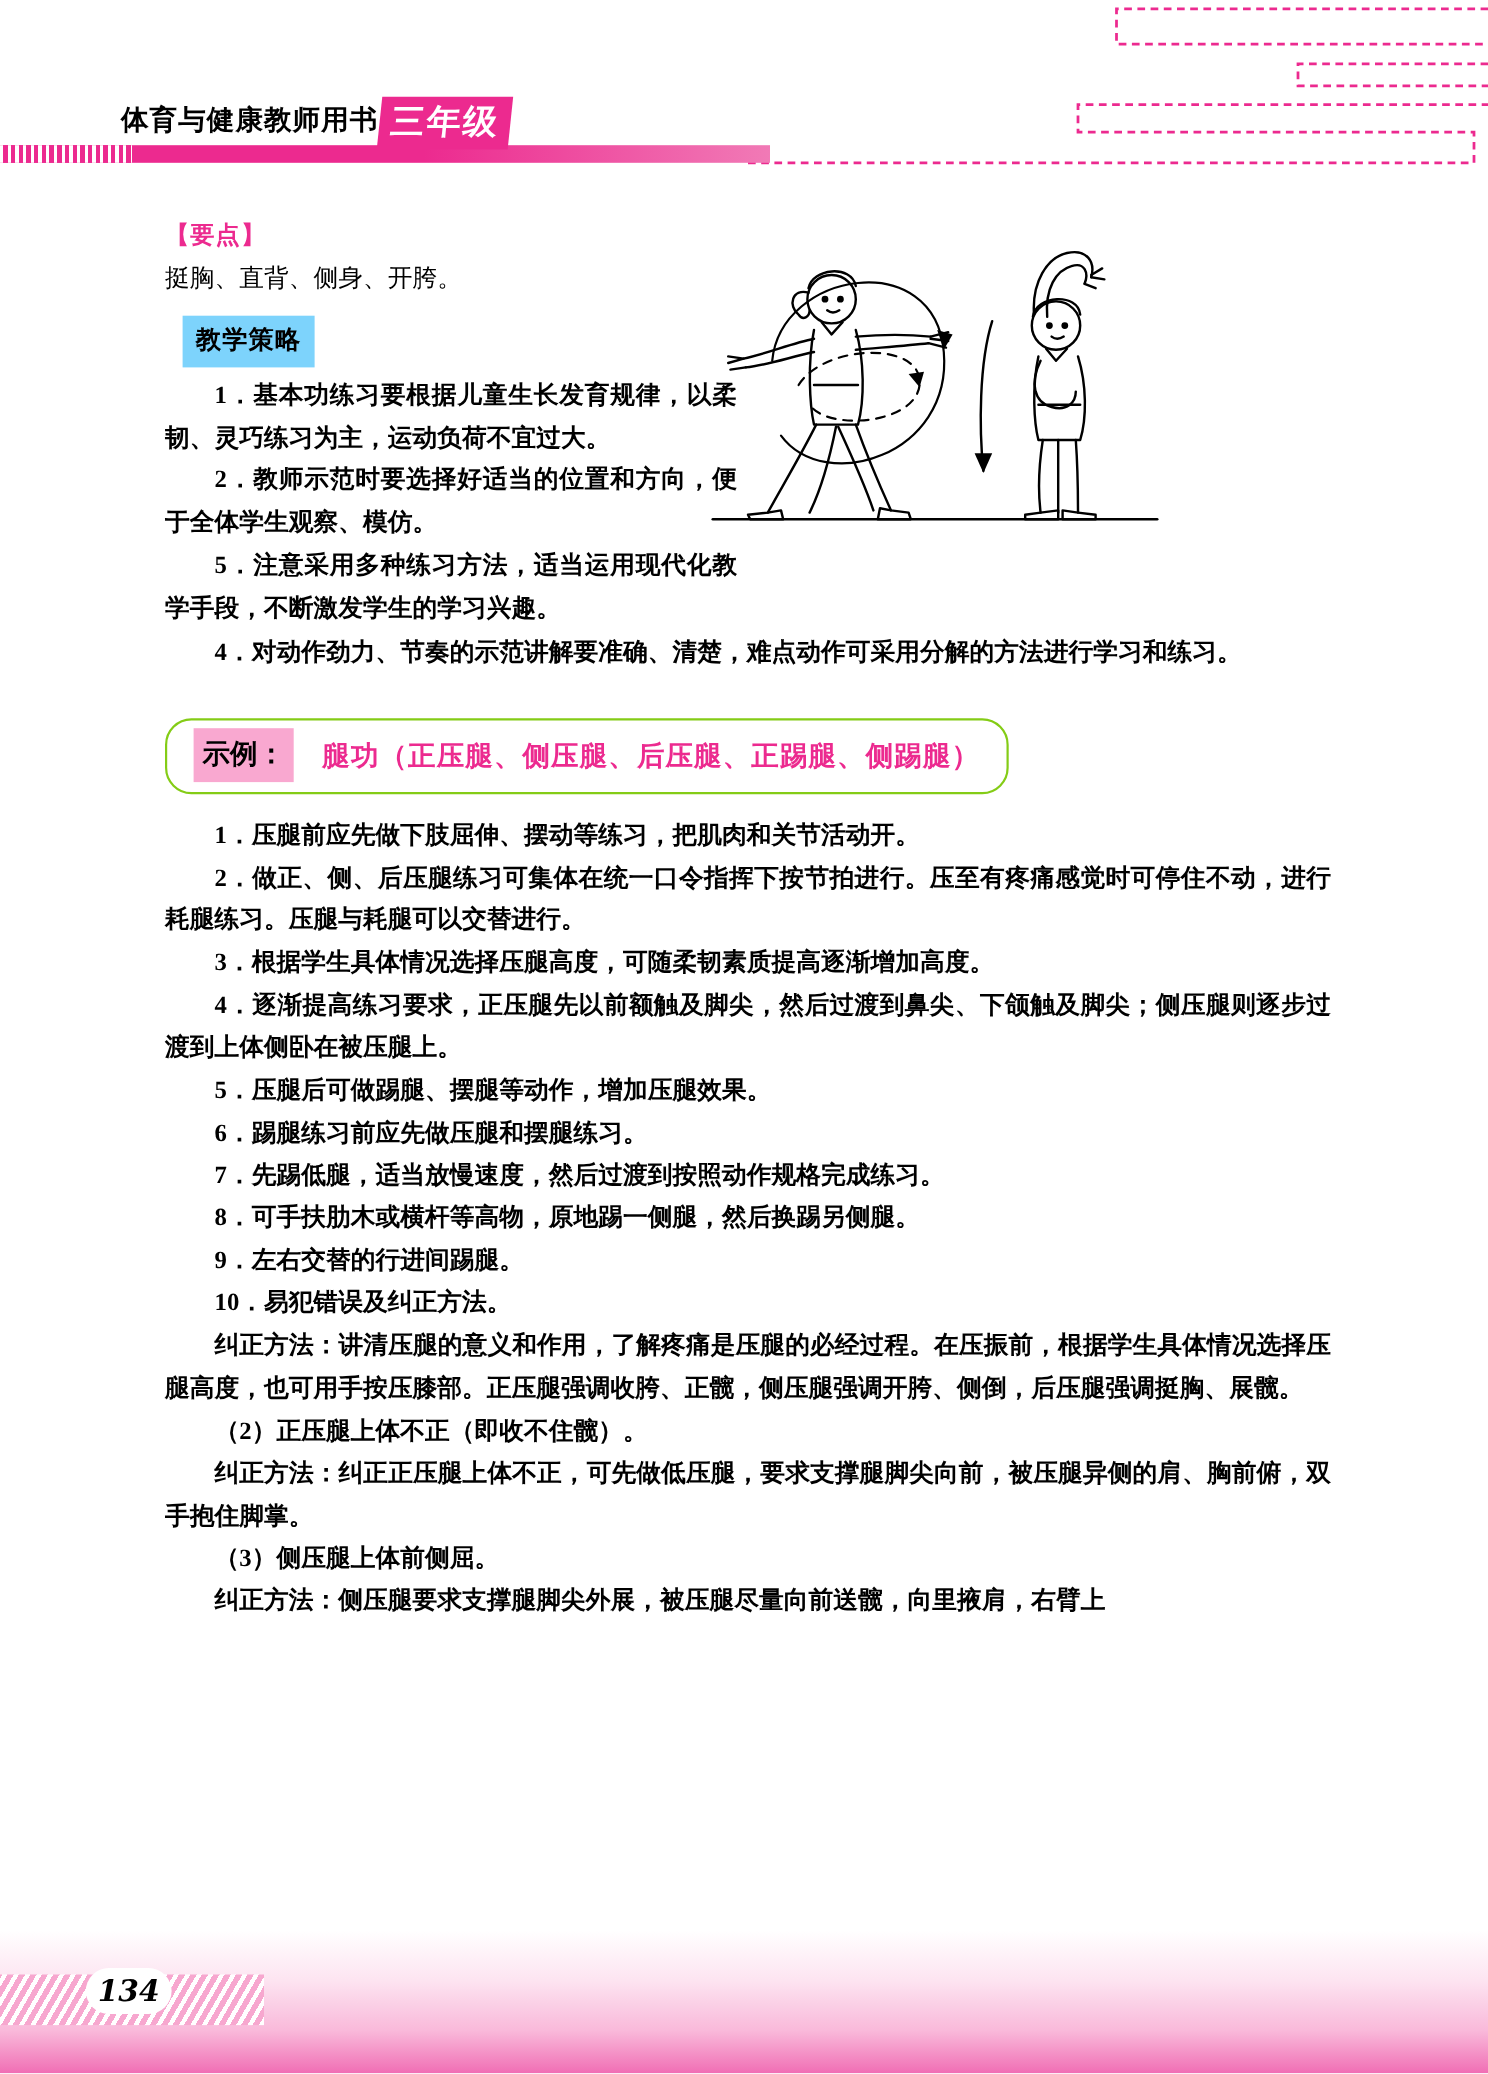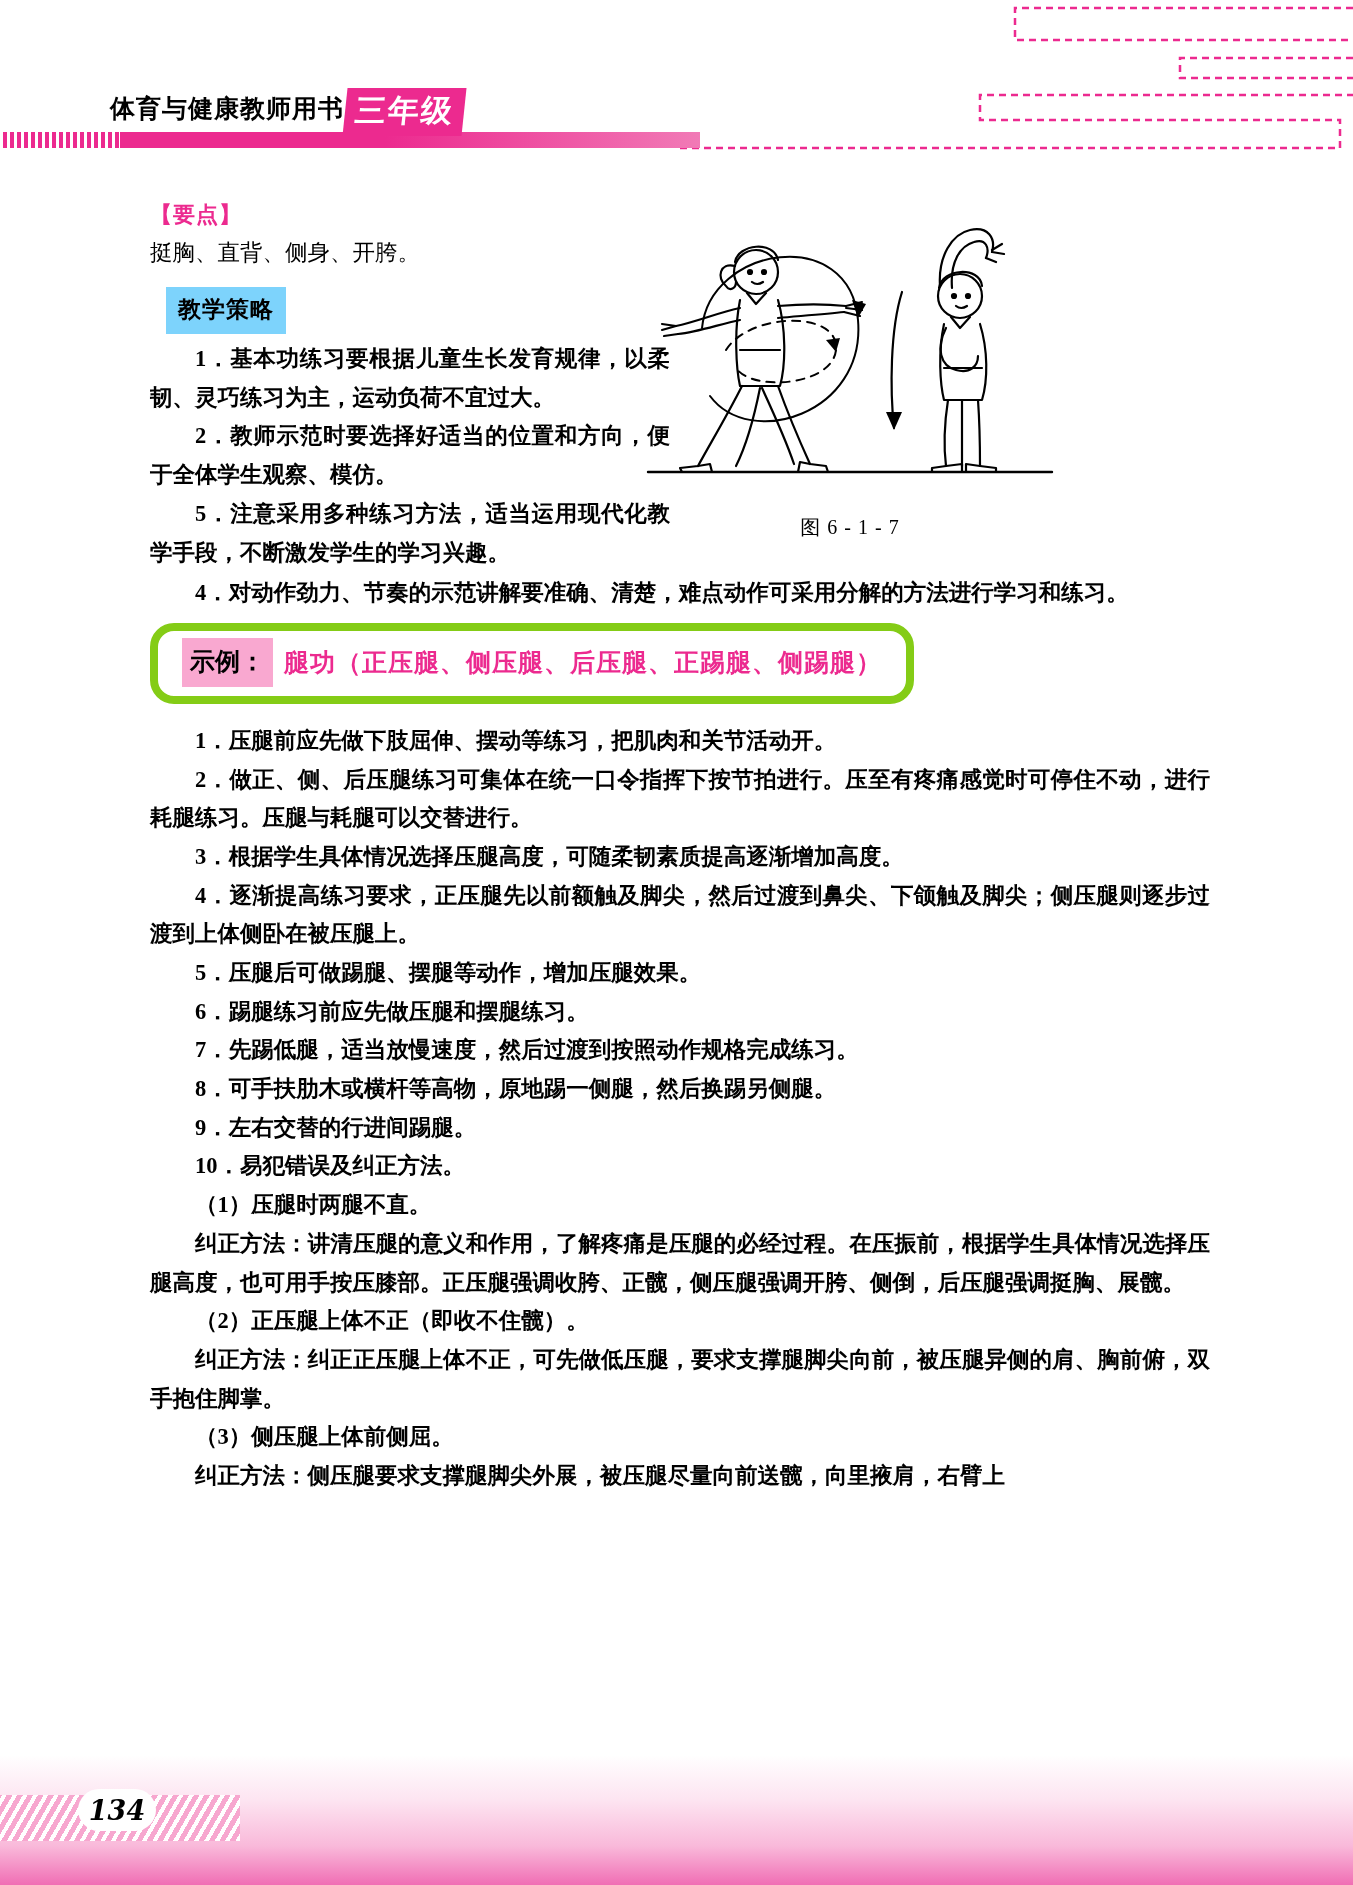--- a/index.html
+++ b/index.html
@@ -119,27 +119,27 @@
   }
   .figure-caption {
     text-align: center;
     font-size: 20px;
     margin-top: 10px;
     letter-spacing: 1px;
   }
 
   
   .example-banner {
-    margin: 10px 0 18px 0;
-    border: 8px solid #84cc16;
+    margin: 40px 0 18px 0;
+    border: 2px solid #84cc16;
     border-radius: 24px;
     padding: 7px 24px 9px 24px;
     display: flex;
     align-items: center;
-    gap: 11px;
+    gap: 26px;
     width: fit-content;
   }
   .example-banner .lbl {
     background: #f9a8d0;
     color: #000;
     font-family: "DejaVu Sans", "Liberation Sans", sans-serif;
     font-weight: bold;
     font-size: 25px;
     padding: 2px 8px 4px 8px;
   }
@@ -283,21 +283,20 @@
         <path d="M306,128 C296,148 300,166 316,170 C330,174 338,166 338,156"></path>
 
         <path d="M308,200 C304,226 304,250 306,266"></path>
         <path d="M322,200 C322,228 322,250 322,266"></path>
         <path d="M338,200 C340,228 340,250 340,266"></path>
 
         <path d="M306,266 L292,268 L292,272 L322,272 L322,264 Z"></path>
         <path d="M340,266 L356,268 L356,272 L326,272 L326,264 Z"></path>
       </g>
     </svg>
-    <div class="figure-caption">图 6 - 1 - 7</div>
   </div>
 
   <div class="content">
 
     <div class="left-col">
       <div class="yaodian-label">【要点】</div>
       <p class="p">挺胸、直背、侧身、开胯。</p>
 
       <div class="strategy-badge">教学策略</div>
 
@@ -318,21 +317,20 @@
       <p class="p p-indent">1．压腿前应先做下肢屈伸、摆动等练习，把肌肉和关节活动开。</p>
       <p class="p p-indent">2．做正、侧、后压腿练习可集体在统一口令指挥下按节拍进行。压至有疼痛感觉时可停住不动，进行耗腿练习。压腿与耗腿可以交替进行。</p>
       <p class="p p-indent">3．根据学生具体情况选择压腿高度，可随柔韧素质提高逐渐增加高度。</p>
       <p class="p p-indent">4．逐渐提高练习要求，正压腿先以前额触及脚尖，然后过渡到鼻尖、下颌触及脚尖；侧压腿则逐步过渡到上体侧卧在被压腿上。</p>
       <p class="p p-indent">5．压腿后可做踢腿、摆腿等动作，增加压腿效果。</p>
       <p class="p p-indent">6．踢腿练习前应先做压腿和摆腿练习。</p>
       <p class="p p-indent">7．先踢低腿，适当放慢速度，然后过渡到按照动作规格完成练习。</p>
       <p class="p p-indent">8．可手扶肋木或横杆等高物，原地踢一侧腿，然后换踢另侧腿。</p>
       <p class="p p-indent">9．左右交替的行进间踢腿。</p>
       <p class="p p-indent">10．易犯错误及纠正方法。</p>
-      <p class="p p-indent">（1）压腿时两腿不直。</p>
       <p class="p p-indent">纠正方法：讲清压腿的意义和作用，了解疼痛是压腿的必经过程。在压振前，根据学生具体情况选择压腿高度，也可用手按压膝部。正压腿强调收胯、正髋，侧压腿强调开胯、侧倒，后压腿强调挺胸、展髋。</p>
       <p class="p p-indent">（2）正压腿上体不正（即收不住髋）。</p>
       <p class="p p-indent">纠正方法：纠正正压腿上体不正，可先做低压腿，要求支撑腿脚尖向前，被压腿异侧的肩、胸前俯，双手抱住脚掌。</p>
       <p class="p p-indent">（3）侧压腿上体前侧屈。</p>
       <p class="p p-indent">纠正方法：侧压腿要求支撑腿脚尖外展，被压腿尽量向前送髋，向里掖肩，右臂上</p>
     </div>
   </div>
 
   <div class="footer-band"></div>
   <div class="footer-stripes"></div>

